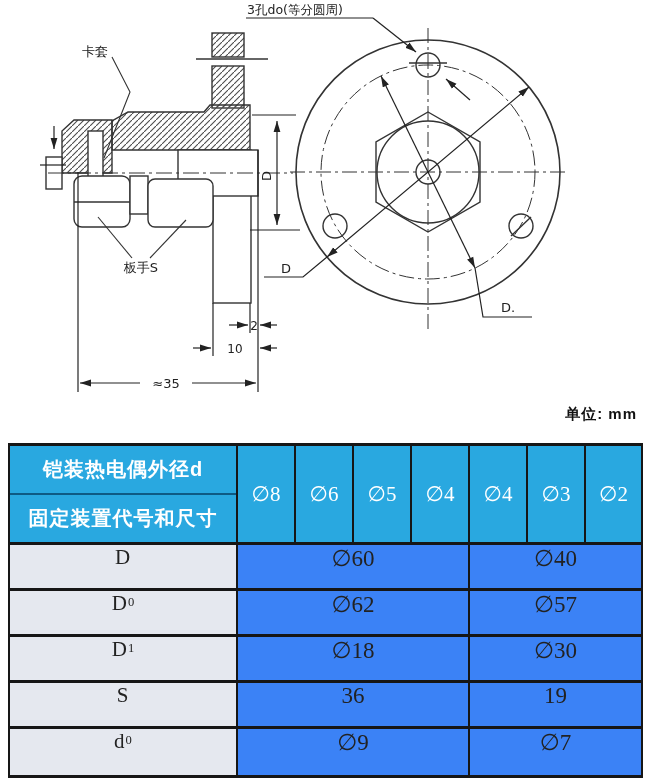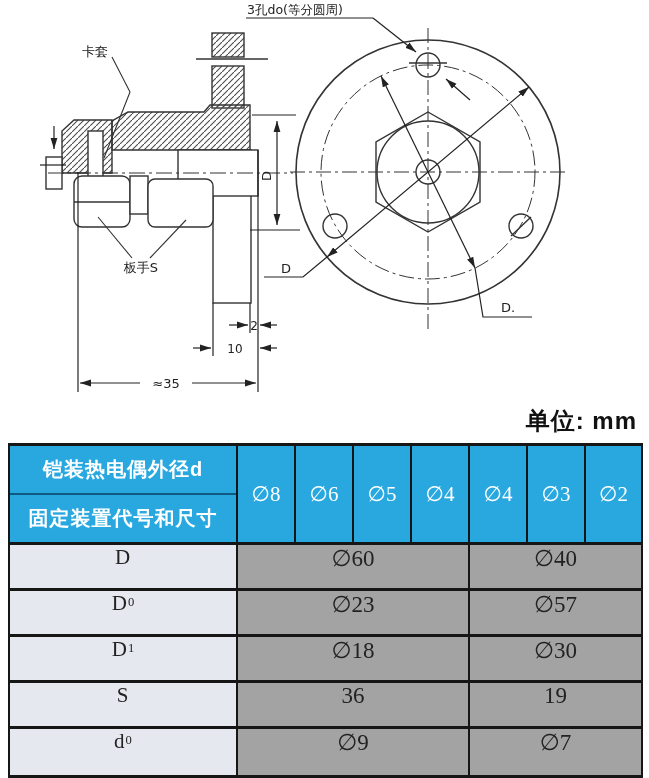--- a/index.html
+++ b/index.html
@@ -1,35 +1,35 @@
 <!DOCTYPE html>
 <html><head>
 <meta charset="utf-8">
 <style>
   html,body{margin:0;padding:0;background:#fff;}
   .stage{position:relative;width:649px;height:778px;background:#ffffff;overflow:hidden;
          font-family:"Liberation Sans","DejaVu Sans",sans-serif;}
   .stage svg{position:absolute;left:0;top:0;}
-  .unit-label{position:absolute;top:405px;right:12px;font-size:24px;font-weight:700;
+  .unit-label{position:absolute;top:405px;right:12px;font-size:15px;font-weight:700;
               color:#111;letter-spacing:1px;}
   table.spec{position:absolute;left:8px;top:443px;width:633px;border-collapse:collapse;
              table-layout:fixed;}
   table.spec th,table.spec td{border-left:2px solid #161616;border-right:2px solid #161616;
              border-top:3px solid #161616;border-bottom:3px solid #161616;
              text-align:center;padding:0;}
   tr.head th{background:#29a8e0;color:#ffffff;}
   th.hlabel{padding:0;}
   th.hlabel .h1,th.hlabel .h2{height:47px;display:flex;align-items:center;justify-content:center;
              font-size:20px;font-weight:700;letter-spacing:1px;}
   th.hlabel .h1{border-bottom:2px solid #0e5a84;}
   th.dia{height:96px;font-family:"Liberation Serif","DejaVu Sans",serif;font-weight:400;
          font-size:21px;}
   td.rl{background:#e5e8ef;font-family:"Liberation Serif","DejaVu Sans",serif;font-size:21px;
         color:#222;height:43px;vertical-align:top;padding-top:3px;}
-  td.val{background:#a3a3a3;font-family:"Liberation Serif","DejaVu Sans",serif;font-size:23px;
+  td.val{background:#3b82f6;font-family:"Liberation Serif","DejaVu Sans",serif;font-size:23px;
          color:#222;vertical-align:top;padding-top:2px;}
   .sub{font-size:60%;position:relative;top:-0.30em;margin-left:1px;}
   text{font-family:"DejaVu Sans","Liberation Sans",sans-serif;}
 </style>
 </head>
 <body>
 
 <div class="stage">
 
   <svg width="649" height="443" viewBox="0 0 649 443">
@@ -160,21 +160,21 @@
       <th class="dia">∅3</th>
       <th class="dia">∅2</th>
     </tr>
     <tr>
       <td class="rl"><span>D</span><span class="sub"></span></td>
       <td class="val" colspan="4">∅60</td>
       <td class="val" colspan="3">∅40</td>
     </tr>
     <tr>
       <td class="rl"><span>D</span><span class="sub">0</span></td>
-      <td class="val" colspan="4">∅23</td>
+      <td class="val" colspan="4">∅62</td>
       <td class="val" colspan="3">∅57</td>
     </tr>
     <tr>
       <td class="rl"><span>D</span><span class="sub">1</span></td>
       <td class="val" colspan="4">∅18</td>
       <td class="val" colspan="3">∅30</td>
     </tr>
     <tr>
       <td class="rl"><span>S</span><span class="sub"></span></td>
       <td class="val" colspan="4">36</td>

